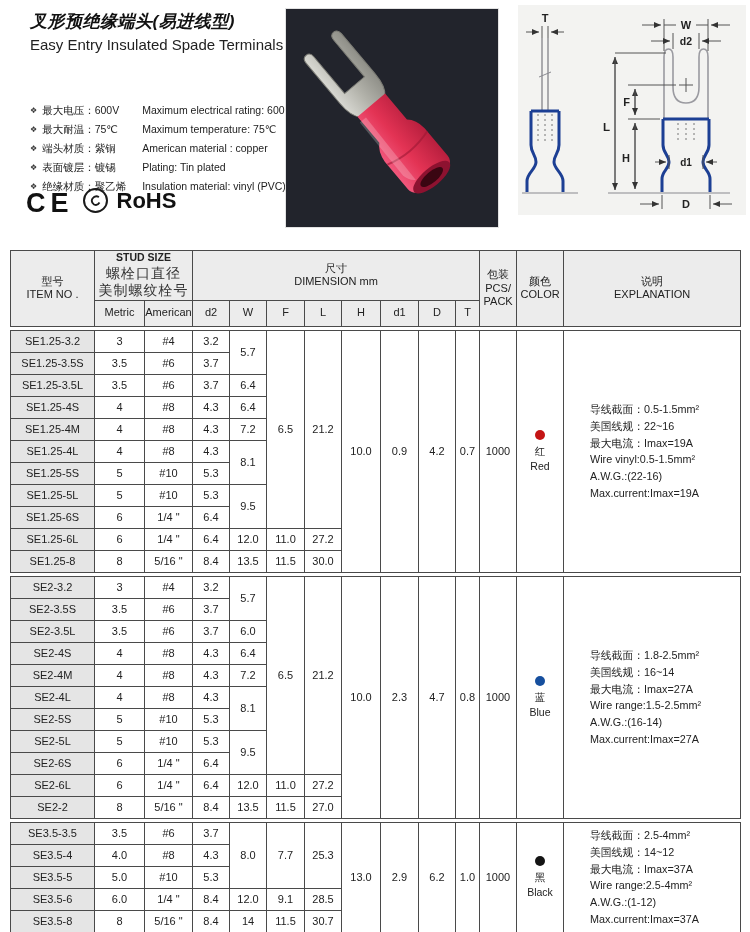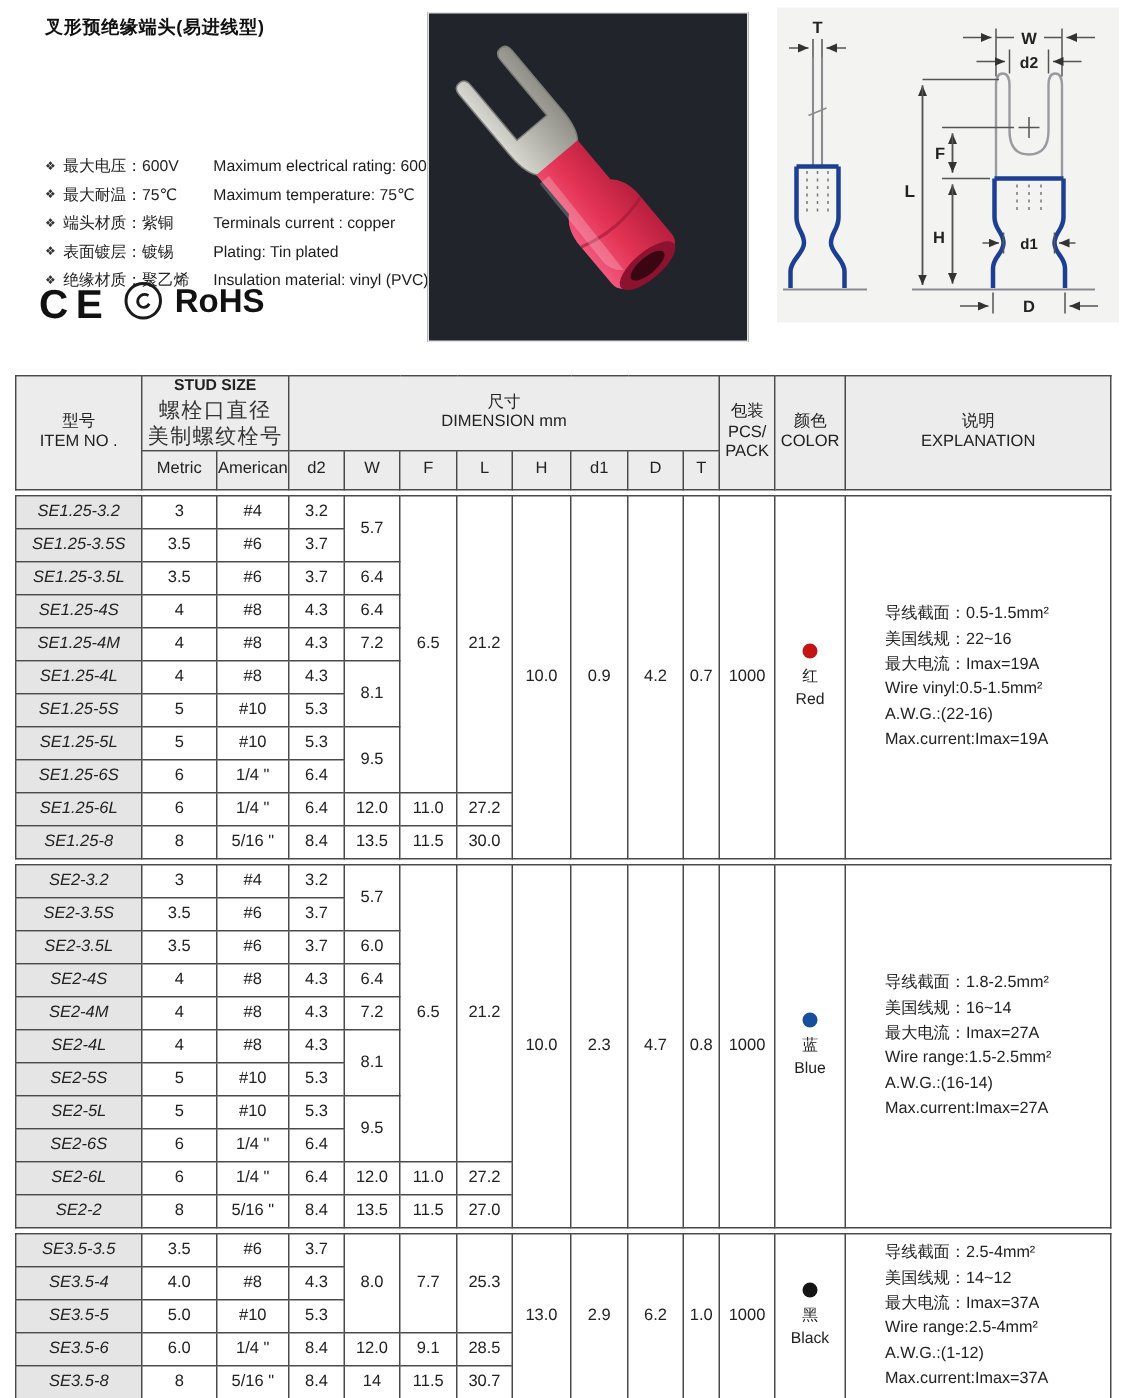--- a/index.html
+++ b/index.html
@@ -6,21 +6,21 @@
   html,body { width: 750px; height: 932px; }
   body {
     position: relative;
     background: #ffffff;
     font-family: "Liberation Sans", "DejaVu Sans", sans-serif;
     color: #222;
     overflow: hidden;
   }
   
   .title-block { position: absolute; left: 30px; top: 10px; width: 255px; }
-  .title-zh { font-size: 12px; font-weight: bold; color: #111; letter-spacing: .5px; }
+  .title-zh { font-size: 17px; font-weight: bold; color: #111; letter-spacing: .5px; font-style: italic; }
   .title-en { font-size: 15px; color: #222; margin-top: 3px; }
   .specs { position: absolute; left: 30px; top: 104px; width: 255px; }
   .spec-row { display: flex; align-items: baseline; font-size: 10.5px; margin-bottom: 5px; white-space: nowrap; }
   .bullet { font-size: 8px; margin-right: 5px; color: #333; position: relative; top: -1px; }
   .spec-zh { width: 100px; flex: none; }
   .spec-en { color: #1c1c1c; }
   .certs { position: absolute; left: 26px; top: 188px; display: flex; align-items: flex-start; gap: 9px; }
   .ce { font-size: 27px; font-weight: bold; letter-spacing: 5px; color: #111; }
   .cert-circle { width: 25px; height: 25px; border: 2.5px solid #1a1a1a; border-radius: 50%;
                  display: flex; align-items: center; justify-content: center; }
@@ -35,47 +35,48 @@
   table { border-collapse: collapse; table-layout: fixed; width: 731px; margin-bottom: 3px; }
   td { border: 1px solid #4a4a4a; text-align: center; vertical-align: middle;
        font-size: 11px; color: #222; overflow: hidden; padding: 0; }
   .t-head td { background: #ececec; line-height: 1.25; }
   .t-head tr.r1 { height: 37px; }
   .t-head tr.r2 { height: 26px; margin-left: 37px; }
   .small-zh { font-size: 14px; letter-spacing: 1px; color: #333; display: block; }
   .hd-en { font-size: 11px; }
   .hd-cap { font-size: 10.5px; font-weight: bold; }
   .t-grp tr { height: 22px; }
-  .item-cell { background: #e5e5e5; font-size: 11px; font-style: italic; }
+  .item-cell { background: #e5e5e5; font-size: 11px; }
   .expl-cell { text-align: left; padding-left: 26px; font-size: 10.8px; line-height: 1.55; }
   .color-cell { font-size: 10.5px; line-height: 1.4; }
   .dot { display: inline-block; width: 10px; height: 10px; border-radius: 50%; background: #888; }
 </style>
 </head>
 <body>
 
 <div class="title-block">
   <div class="title-zh">叉形预绝缘端头(易进线型)</div>
+  <div class="title-en">Easy Entry Insulated Spade Terminals</div>
 </div>
 
 <div class="specs">
   <div class="spec-row">
     <span class="bullet">❖</span>
     <span class="spec-zh">最大电压：600V</span>
     <span class="spec-en">Maximum electrical rating: 600 volts</span>
   </div>
   <div class="spec-row">
     <span class="bullet">❖</span>
     <span class="spec-zh">最大耐温：75℃</span>
     <span class="spec-en">Maximum temperature: 75℃</span>
   </div>
   <div class="spec-row">
     <span class="bullet">❖</span>
     <span class="spec-zh">端头材质：紫铜</span>
-    <span class="spec-en">Terminals current : copper</span>
+    <span class="spec-en">American material : copper</span>
   </div>
   <div class="spec-row">
     <span class="bullet">❖</span>
     <span class="spec-zh">表面镀层：镀锡</span>
     <span class="spec-en">Plating: Tin plated</span>
   </div>
   <div class="spec-row">
     <span class="bullet">❖</span>
     <span class="spec-zh">绝缘材质：聚乙烯</span>
     <span class="spec-en">Insulation material: vinyl (PVC)</span>

